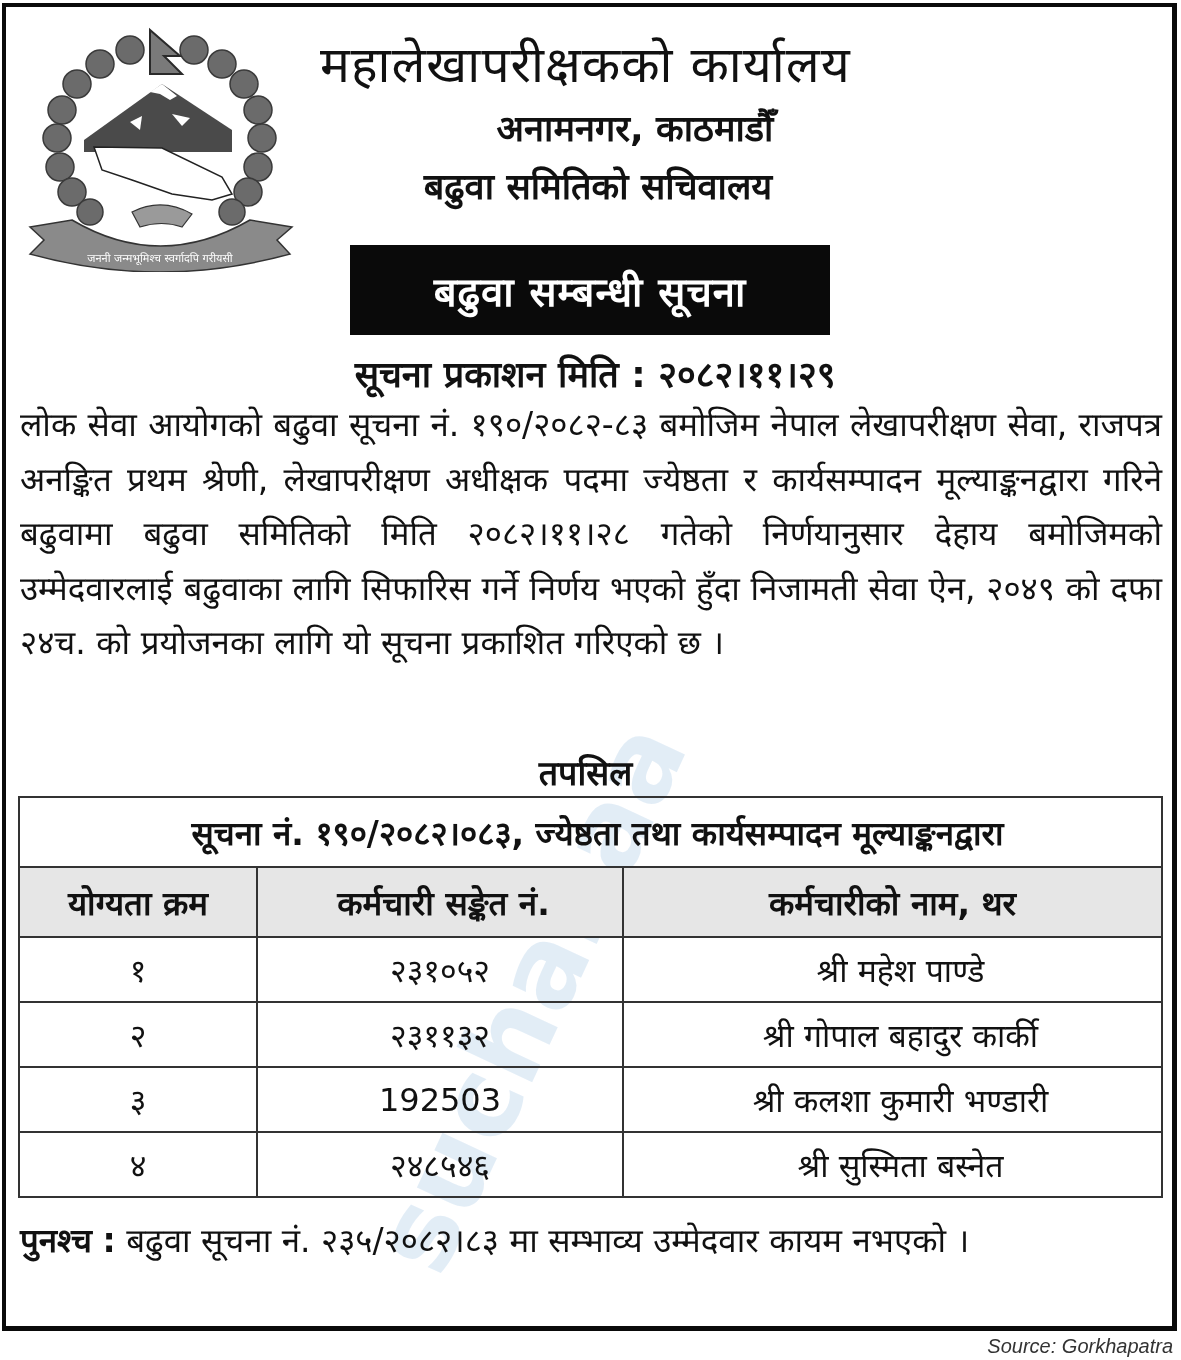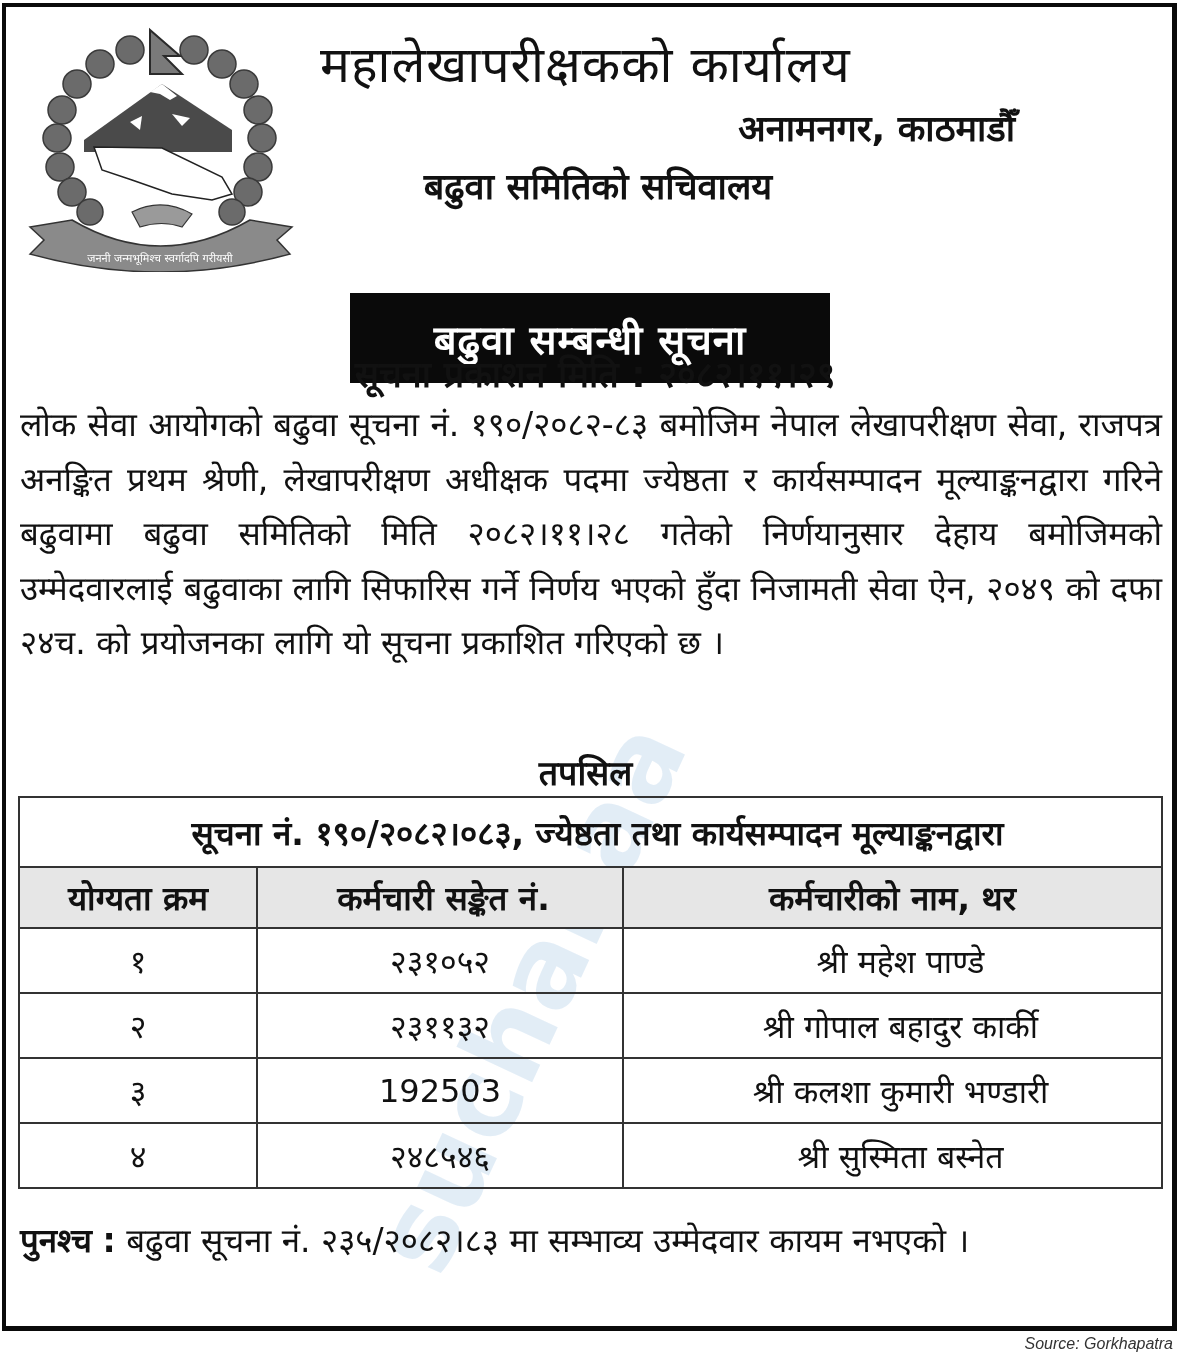--- a/index.html
+++ b/index.html
@@ -14,30 +14,30 @@
 
   
   .emblem { position: absolute; left: 22px; top: 22px; width: 275px; height: 250px; }
 
   .header-block { position: absolute; left: 300px; top: 30px; width: 760px; text-align: center; }
   .office-title {
     font-family: "DejaVu Sans", sans-serif; font-weight: normal; font-size: 50px;
     letter-spacing: 1px; line-height: 70px; text-align: left; padding-left: 20px;
   }
   .office-address {
-    font-weight: bold; font-size: 36px; line-height: 58px; position: relative; left: -45px; text-align: right;
+    font-weight: bold; font-size: 36px; line-height: 58px; position: relative; left: -45px;
   }
   .office-secretariat {
     font-weight: bold; font-size: 36px; line-height: 58px; position: relative; left: -82px;
   }
 
   .notice-banner {
     position: absolute; left: 350px; top: 245px; width: 480px; height: 90px;
     background: #0a0a0a; color: #fff; font-weight: bold; font-size: 40px;
-    display: flex; align-items: center; justify-content: center; letter-spacing: 1px; margin-top: 48px;
+    display: flex; align-items: center; justify-content: center; letter-spacing: 1px;
   }
 
   .pub-date {
     position: absolute; left: 285px; top: 350px; width: 620px;
     font-weight: bold; font-size: 36px; line-height: 50px; text-align: center;
   }
 
   .body-text {
     position: absolute; left: 20px; top: 398px; width: 1142px;
     font-size: 33px; line-height: 54.5px; text-align: justify; text-align-last: left;
@@ -54,36 +54,36 @@
     border-collapse: collapse; font-size: 32px;
   }
   table.schedule td, table.schedule th {
     border: 2px solid #333; text-align: center; vertical-align: middle;
   }
   table.schedule .caption-row td {
     height: 70px; font-weight: bold; font-size: 33px; text-align: center; padding-left: 14px;
     white-space: nowrap;
   }
   table.schedule .head-row th {
-    height: 61px; background: #e6e6e6; font-weight: bold; font-size: 33px; text-align: center;
+    height: 70px; background: #e6e6e6; font-weight: bold; font-size: 33px; text-align: center;
   }
   table.schedule .data-row td { height: 65px; font-weight: normal; }
   table.schedule .data-row td.name { text-align: center; padding-left: 16px; }
   .col-rank { width: 238px; }
   .col-code { width: 366px; padding-left: 7px; }
 
   .postscript {
     position: absolute; left: 20px; top: 1213px; width: 1142px;
     font-size: 33px; line-height: 55px; text-align: justify; text-align-last: left;
   }
   .postscript .ps-label { font-weight: bold; }
 
   .source {
     position: absolute; right: 8px; top: 1335px; font-family: "Liberation Sans", sans-serif;
-    font-style: italic; font-size: 16px; color: #333;
+    font-style: italic; font-size: 20px; color: #333;
   }
 
   
   .watermark {
     position: absolute; left: 380px; top: 300px; width: 400px; height: 1050px;
     pointer-events: none; opacity: 0.12;
   }
 </style>
 </head>
 <body>

